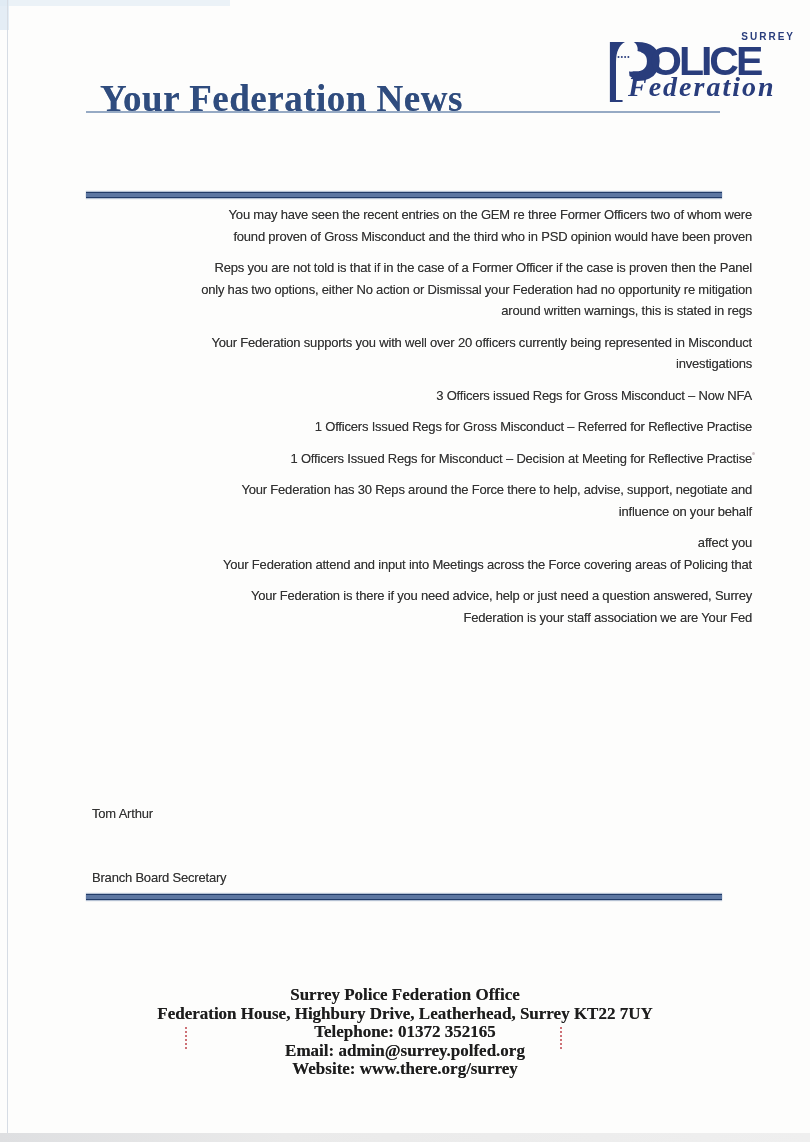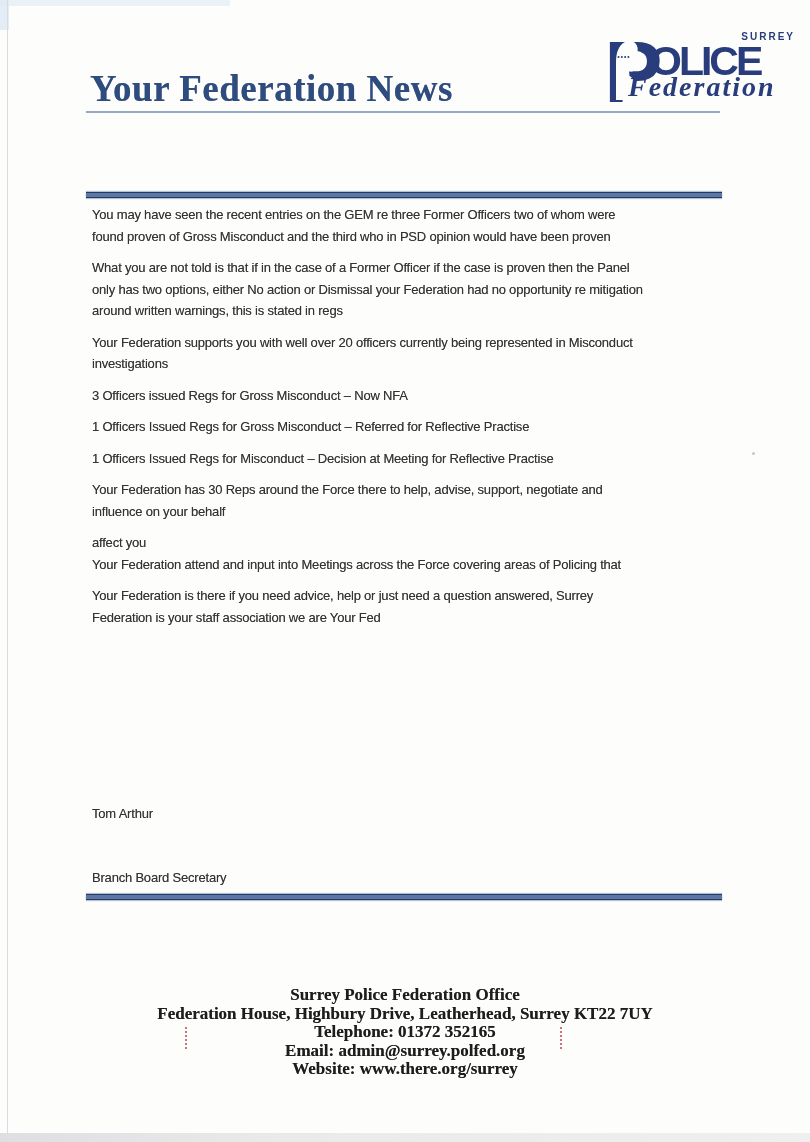--- a/index.html
+++ b/index.html
@@ -14,21 +14,21 @@
   .edge-corner{position:absolute;left:0;top:0;width:9px;height:30px;background:#dde8f2;opacity:.8;}
   .edge-bottom{position:absolute;left:0;bottom:0;width:100%;height:9px;
     background:linear-gradient(90deg,#dedfe1 0%,#eaeaea 35%,#efefef 100%);}
   .speck{position:absolute;width:3px;height:3px;border-radius:50%;background:#c2b3b8;opacity:.8;}
   .red-dash{position:absolute;width:0;border-left:2px dotted var(--artifact_red,#c5595f);opacity:.85;}
   .red-dash.l{left:185px;top:1027px;height:22px;}
   .red-dash.r{left:560px;top:1027px;height:22px;}
 
   
   .title{
-    position:absolute;left:88px;top:68px;margin:2px;
+    position:absolute;left:88px;top:68px;margin:12px;
     font-family:"Liberation Serif", serif;font-weight:700;
     font-size:37px;line-height:1;letter-spacing:.5px;
     color:var(--navy_title,#2f4c7e);
     text-shadow:0 0 .5px rgba(47,76,126,.6);
   }
   .title-rule{position:absolute;left:86px;top:111px;width:634px;height:2px;background:var(--rule_thin,#96aac4);}
   .logo{position:absolute;left:602px;top:28px;width:196px;height:78px;}
   .lg-fill{fill:var(--navy_logo,#293d7c);}
   .lg-white{fill:#fdfdfc;}
   .lg-surrey{font-family:"Liberation Sans",sans-serif;font-size:10px;font-weight:700;letter-spacing:2px;}
@@ -42,21 +42,21 @@
     box-shadow:0 1px 1px rgba(93,119,162,.45), 0 -1px 1px rgba(93,119,162,.45);}
   .rule-1{top:192px;}
   .rule-2{top:894px;}
 
   
   .body-text{position:absolute;left:92px;top:204px;width:660px;
     color:var(--body_text,#333333);
     font-size:13px;letter-spacing:-.2px;
     text-shadow:0 0 .6px rgba(40,40,40,.55);}
   .para{margin:0 0 10px 0;}
-  .line{height:21.5px;line-height:21.5px;white-space:nowrap;}
+  .line{height:21.5px;line-height:21.5px;white-space:nowrap;text-align:right;}
 
   
   .sig{position:absolute;left:92px;color:var(--body_text,#333333);
     font-size:13px;letter-spacing:-.2px;line-height:21.5px;
     text-shadow:0 0 .6px rgba(40,40,40,.55);}
   .sig-name{top:803px;}
   .sig-role{top:867px;}
 
   
   .letter-footer{position:absolute;left:0;top:986px;width:810px;text-align:center;
@@ -110,21 +110,21 @@
 
   <div class="rule rule-1"></div>
 
   <div class="body-text">
 
   <div class="para">
         <div class="line">You may have seen the recent entries on the GEM re three Former Officers two of whom were</div>
         <div class="line">found proven of Gross Misconduct and the third who in PSD opinion would have been proven</div>
       </div>
       <div class="para">
-        <div class="line">What you are not told is that if in the case of a Former Officer if the case is proven then the Panel</div>
+        <div class="line">Reps you are not told is that if in the case of a Former Officer if the case is proven then the Panel</div>
         <div class="line">only has two options, either No action or Dismissal your Federation had no opportunity re mitigation</div>
         <div class="line">around written warnings, this is stated in regs</div>
       </div>
       <div class="para">
         <div class="line">Your Federation supports you with well over 20 officers currently being represented in Misconduct</div>
         <div class="line">investigations</div>
       </div>
       <div class="para">
         <div class="line">3 Officers issued Regs for Gross Misconduct – Now NFA</div>
       </div>

